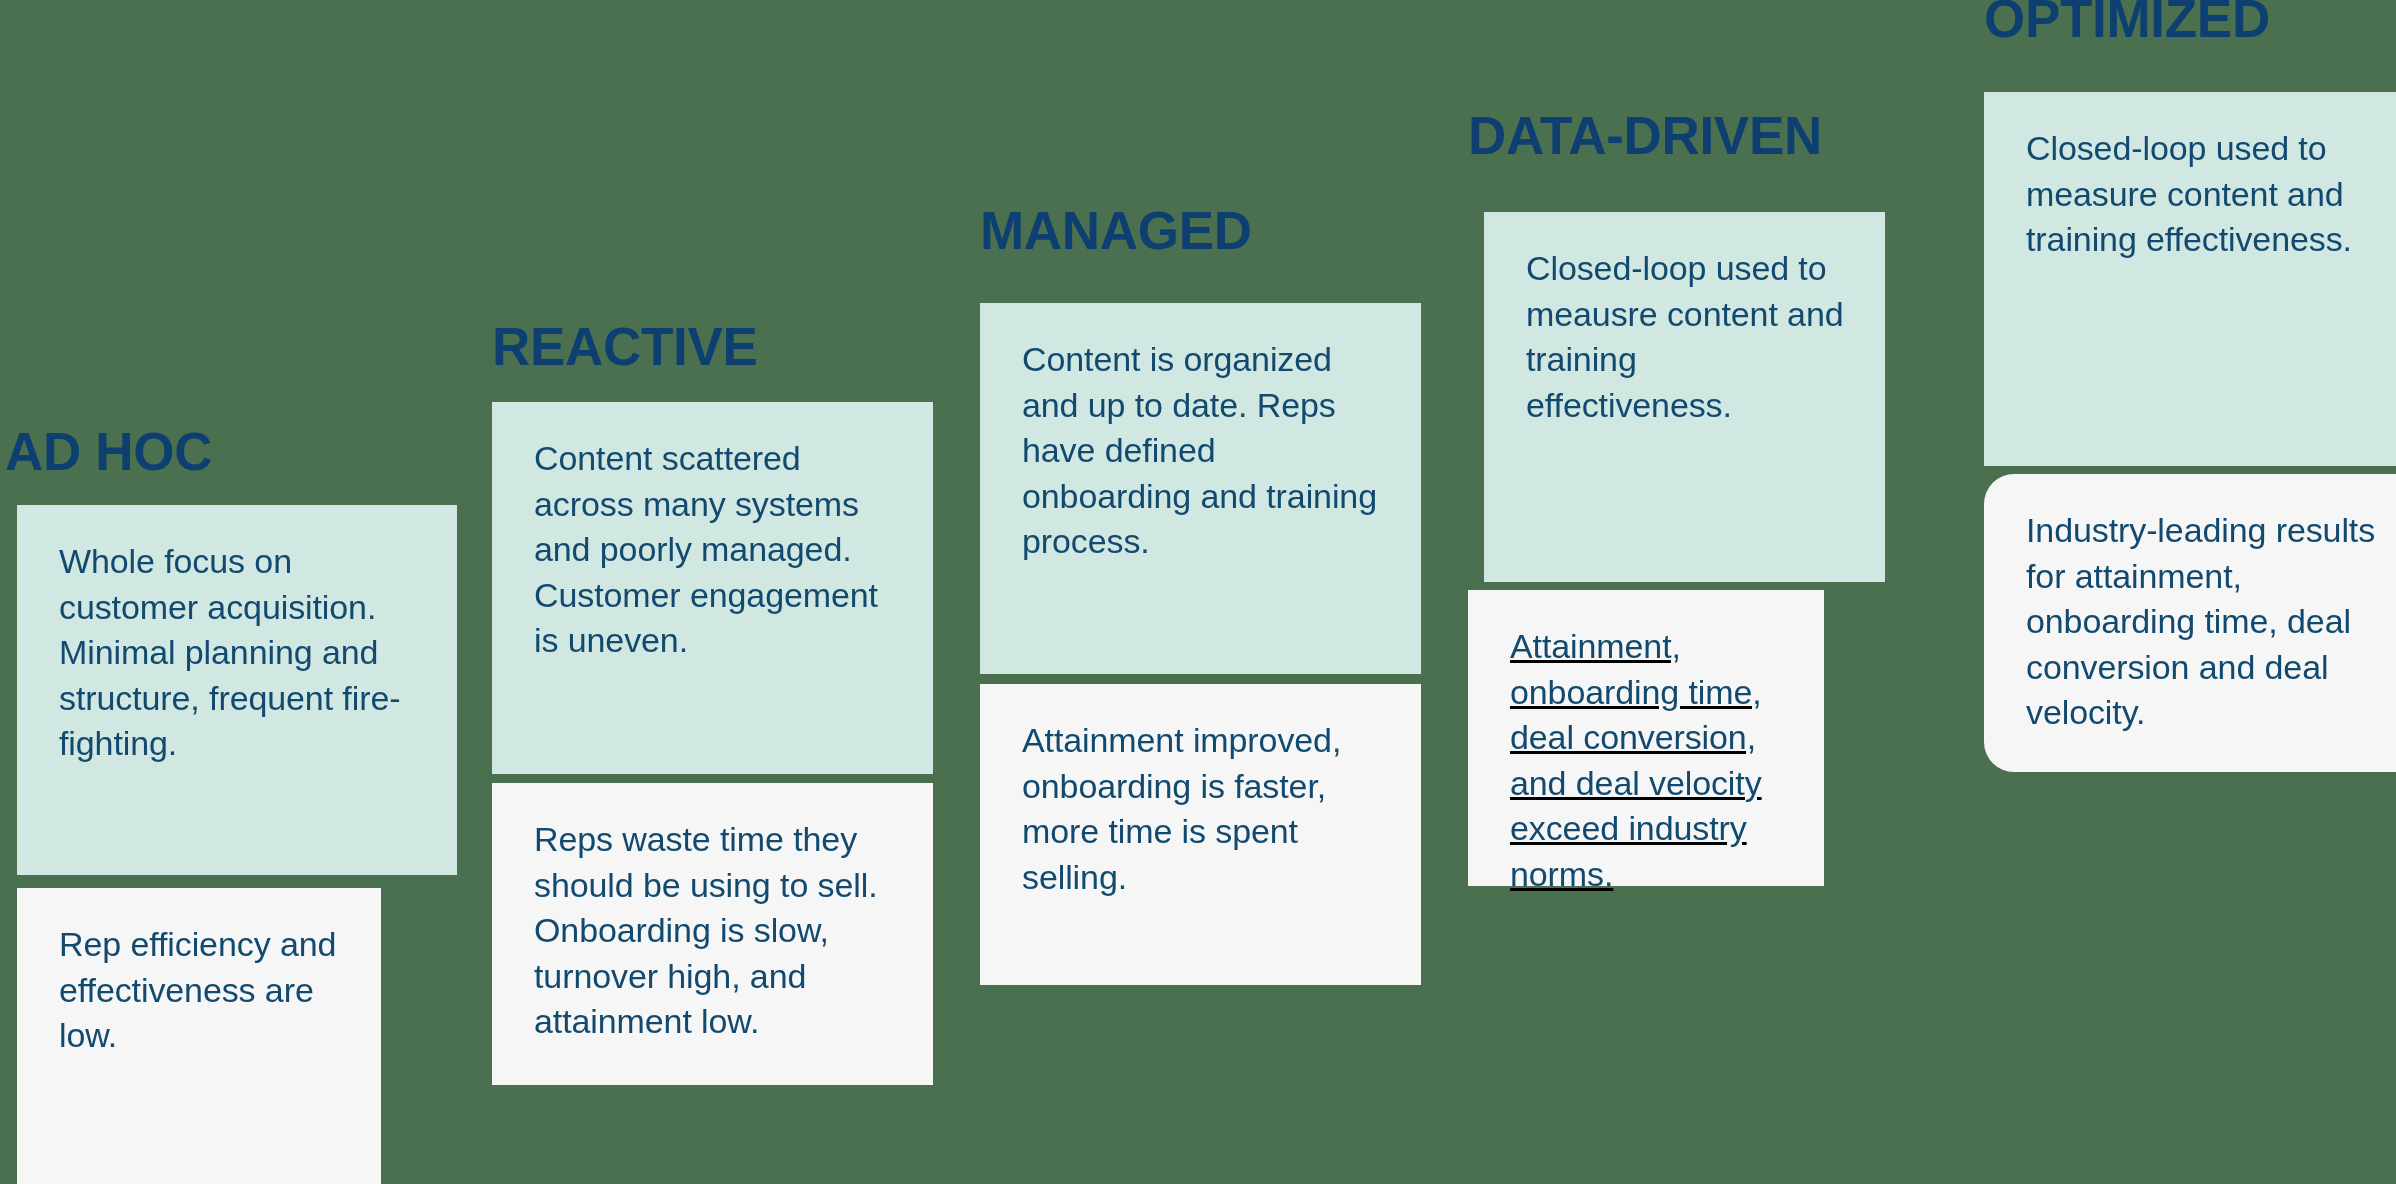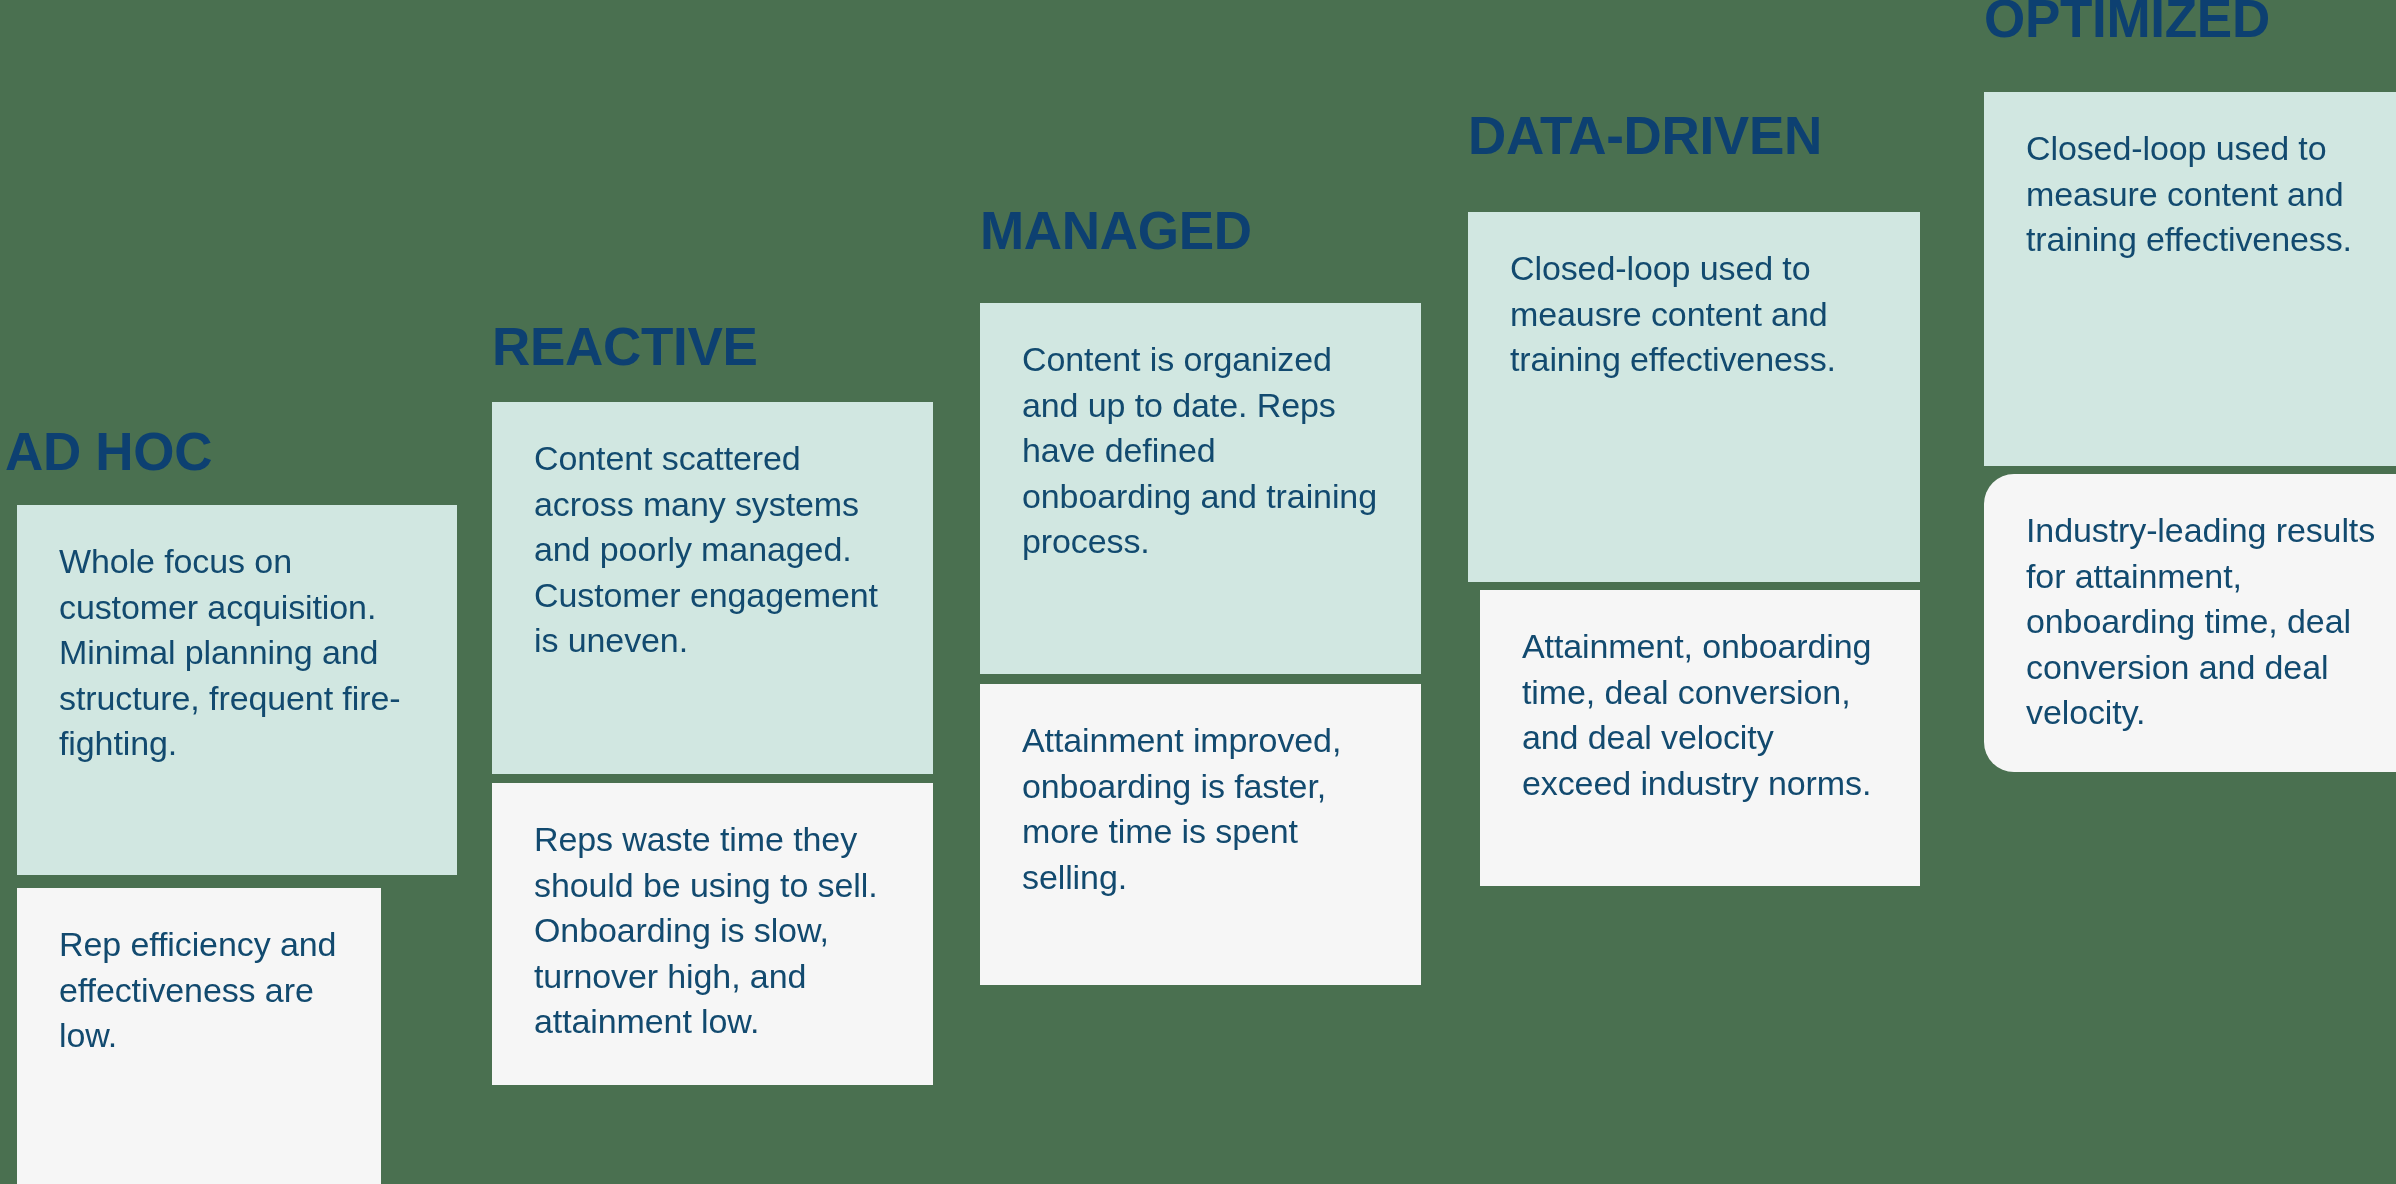--- a/index.html
+++ b/index.html
@@ -61,22 +61,22 @@
 
   
   #col-managed { left: 980px; width: 441px; }
   #col-managed .stage-title { left: 0; top: 204px; }
   #col-managed .card.teal  { left: 0; top: 303px;  width: 441px; height: 371px; }
   #col-managed .card.plain { left: 0; top: 684px;  width: 441px; height: 301px; }
 
   
   #col-datadriven { left: 1468px; width: 440px; margin-top: 12px; }
   #col-datadriven .stage-title { left: 0; top: 97px; }
-  #col-datadriven .card.teal  { left: 0; top: 200px; width: 452px; height: 370px; }
-  #col-datadriven .card.plain { left: 12px; top: 578px; width: 440px; height: 296px; }
+  #col-datadriven .card.teal  { left: 16px; top: 200px; width: 401px; height: 370px; }
+  #col-datadriven .card.plain { left: 0; top: 578px; width: 356px; height: 296px; text-decoration: underline; }
 
   
   #col-optimized { left: 1956px; width: 440px; margin-left: 28px; }
   #col-optimized .stage-title { left: 0; top: -8px; }
   #col-optimized .card.teal  { left: 0; top: 92px;  width: 511px; height: 374px; }
   #col-optimized .card.plain { left: 0; top: 474px; width: 440px; height: 298px; border-radius: 30px; }
 </style>
 </head>
 <body>
 

